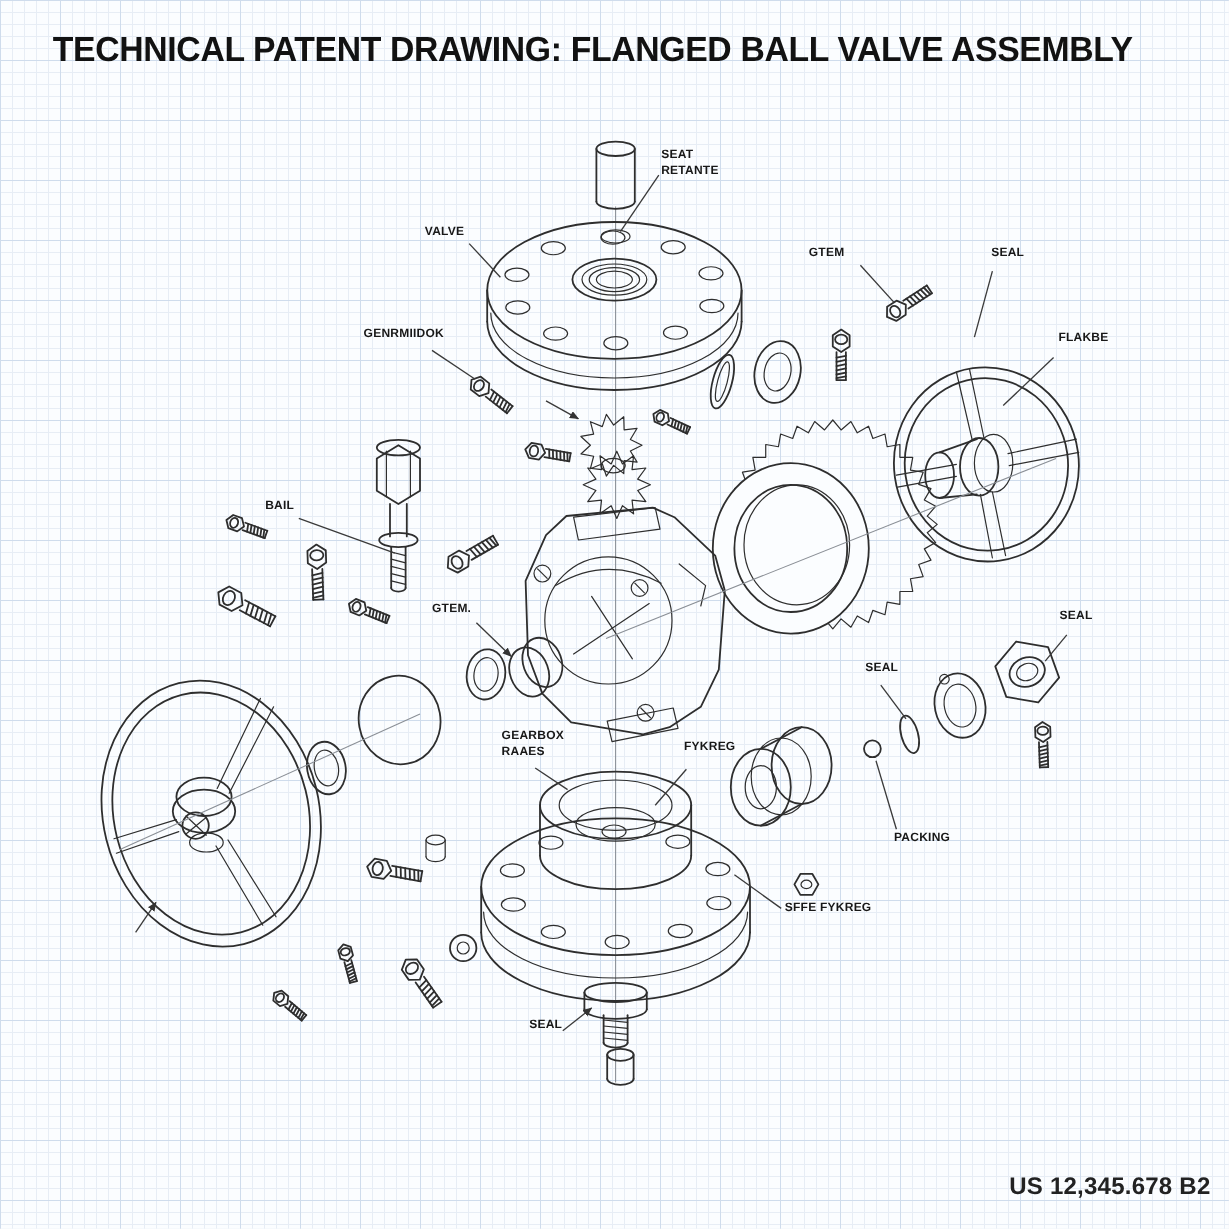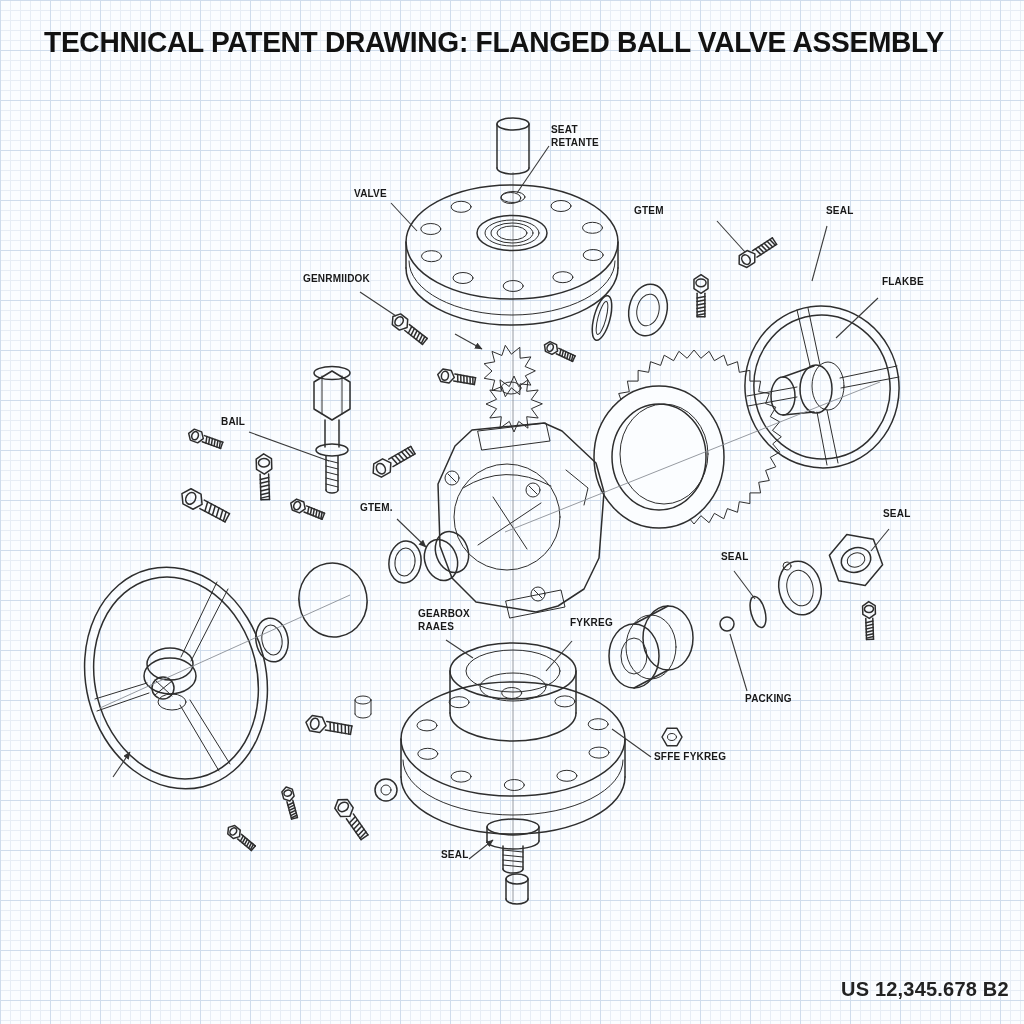--- a/index.html
+++ b/index.html
@@ -315,21 +315,21 @@
     <path class="lead" d="M113,777 L130,752" marker-end="url(#ah)"></path>
     <path class="lead" d="M469,859 L493,840" marker-end="url(#ah)"></path>
   </g>
 </svg>
 
   <div class="title">TECHNICAL PATENT DRAWING: FLANGED BALL VALVE ASSEMBLY</div>
 
   <div class="lbl" style="left:551px;top:124px">SEAT
 RETANTE</div>
   <div class="lbl" style="left:354px;top:188px">VALVE</div>
-  <div class="lbl" style="left:634px;top:205px">GTEM</div>
+  <div class="lbl" style="left:674px;top:205px">GTEM</div>
   <div class="lbl" style="left:826px;top:205px">SEAL</div>
   <div class="lbl" style="left:882px;top:276px">FLAKBE</div>
   <div class="lbl" style="left:303px;top:273px">GENRMIIDOK</div>
   <div class="lbl" style="left:221px;top:416px">BAIL</div>
   <div class="lbl" style="left:360px;top:502px">GTEM.</div>
   <div class="lbl" style="left:418px;top:608px">GEARBOX
 RAAES</div>
   <div class="lbl" style="left:570px;top:617px">FYKREG</div>
   <div class="lbl" style="left:721px;top:551px">SEAL</div>
   <div class="lbl" style="left:883px;top:508px">SEAL</div>

